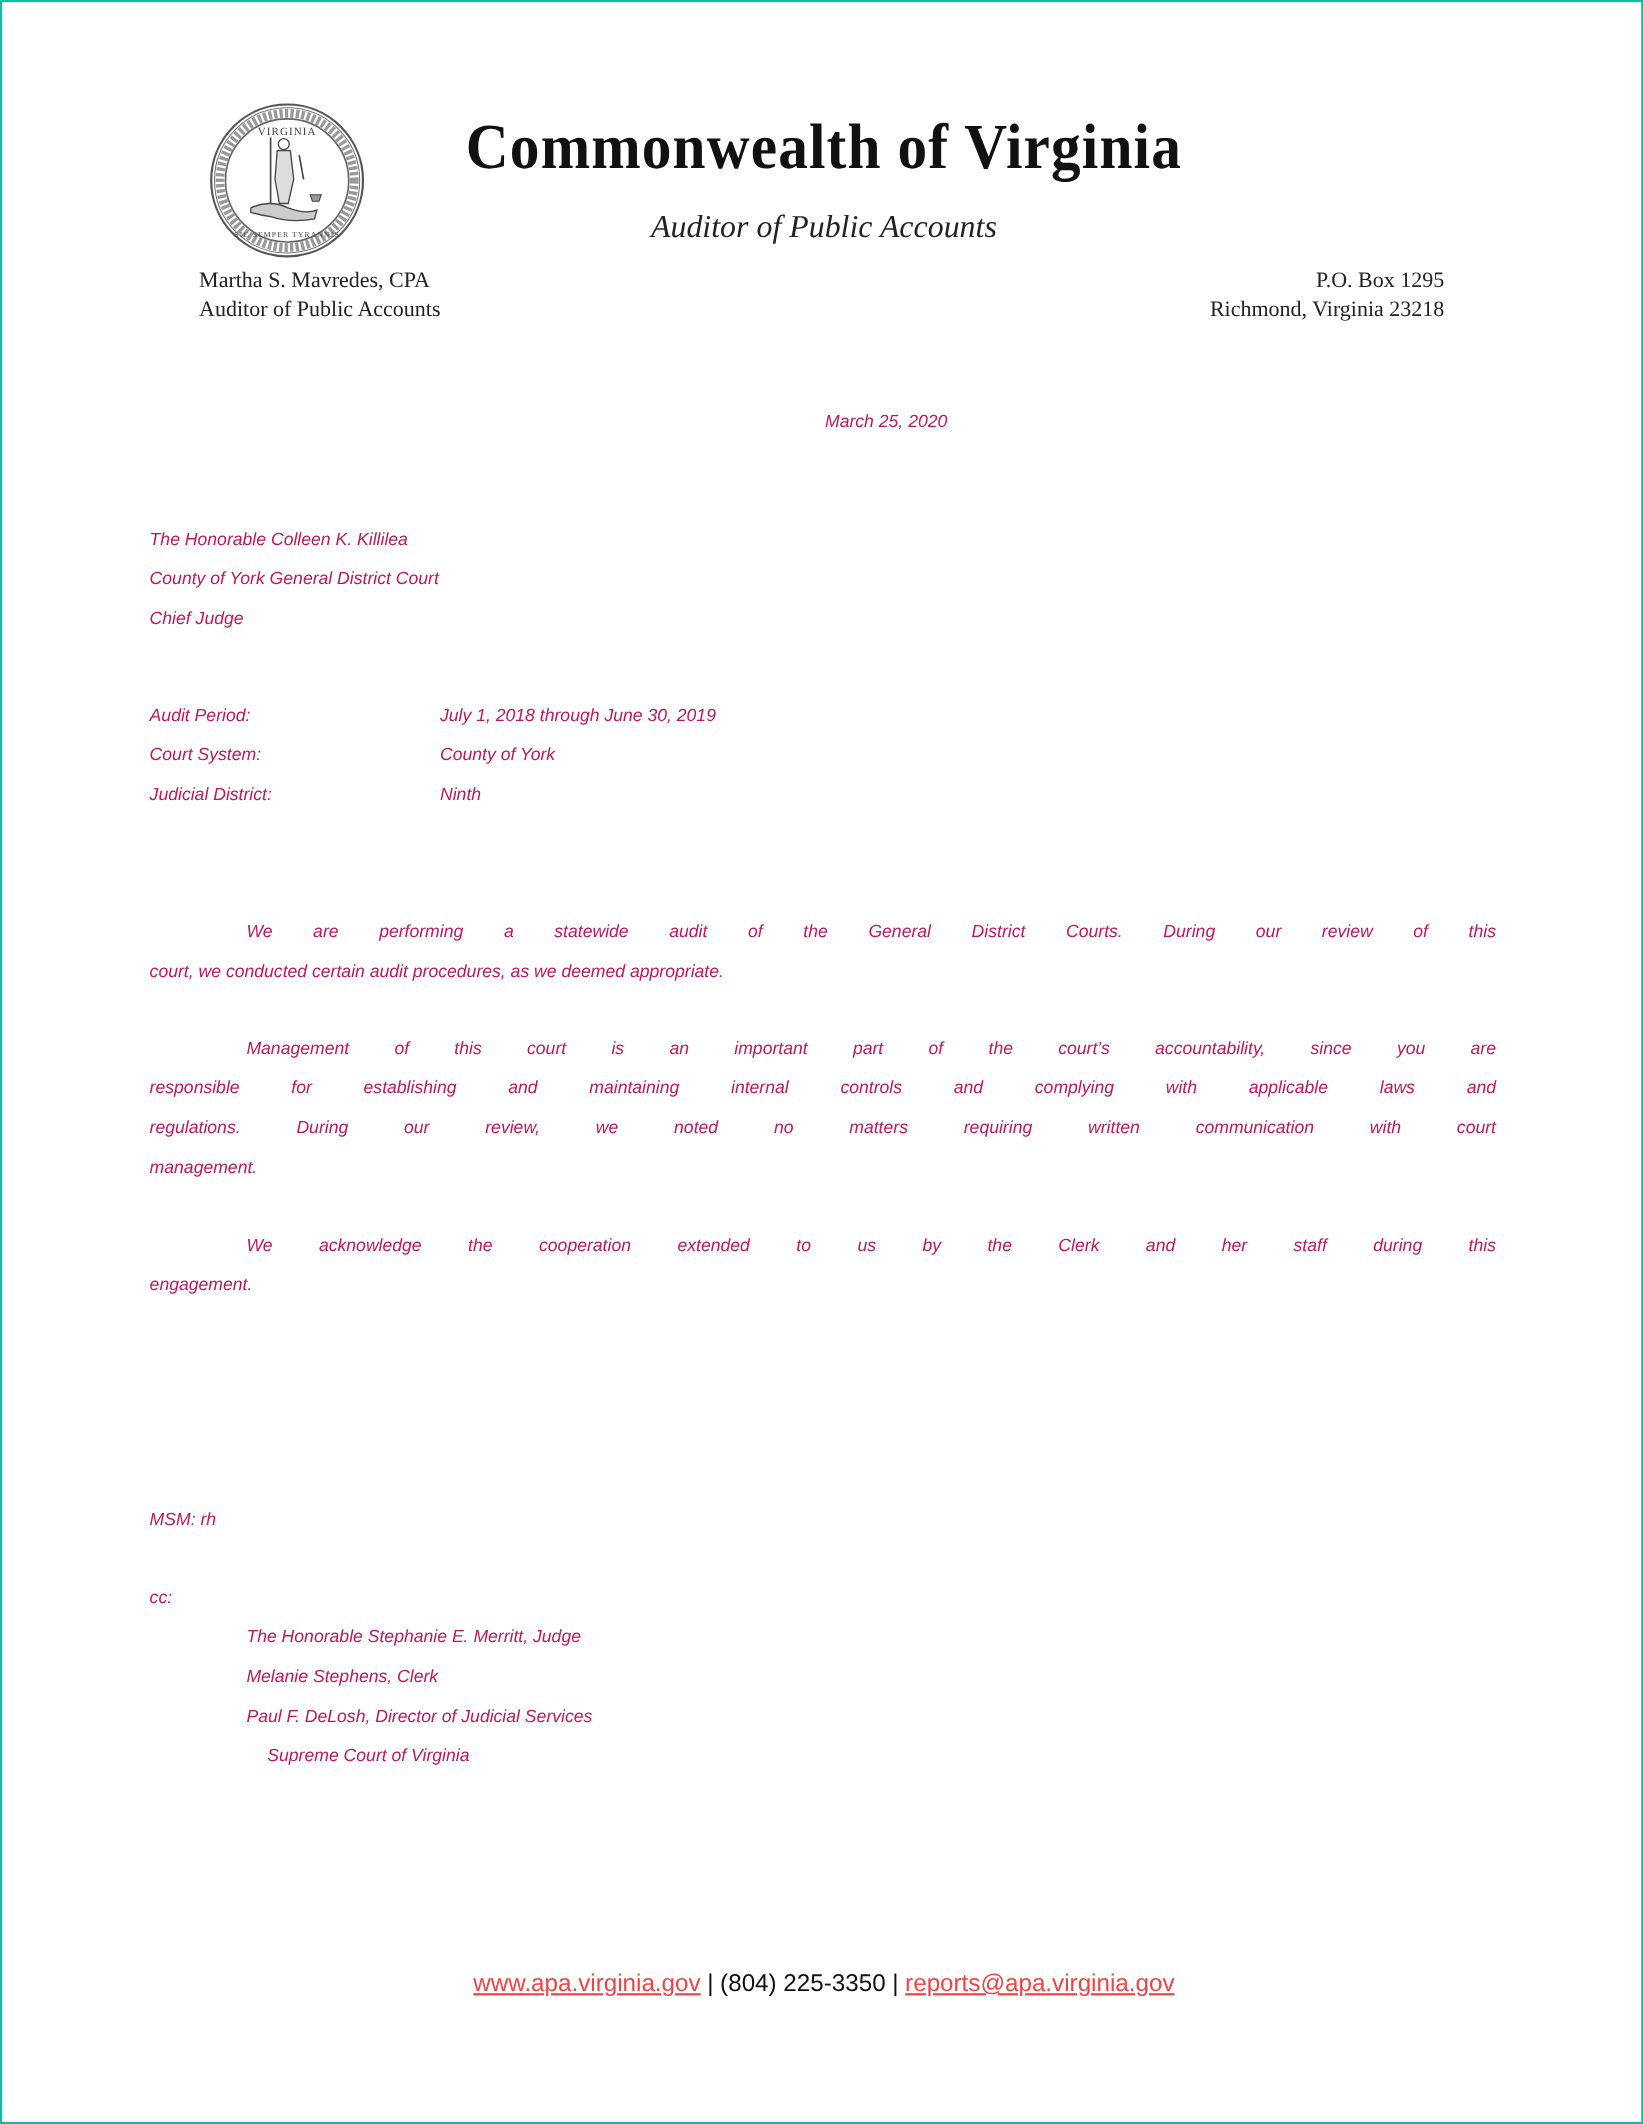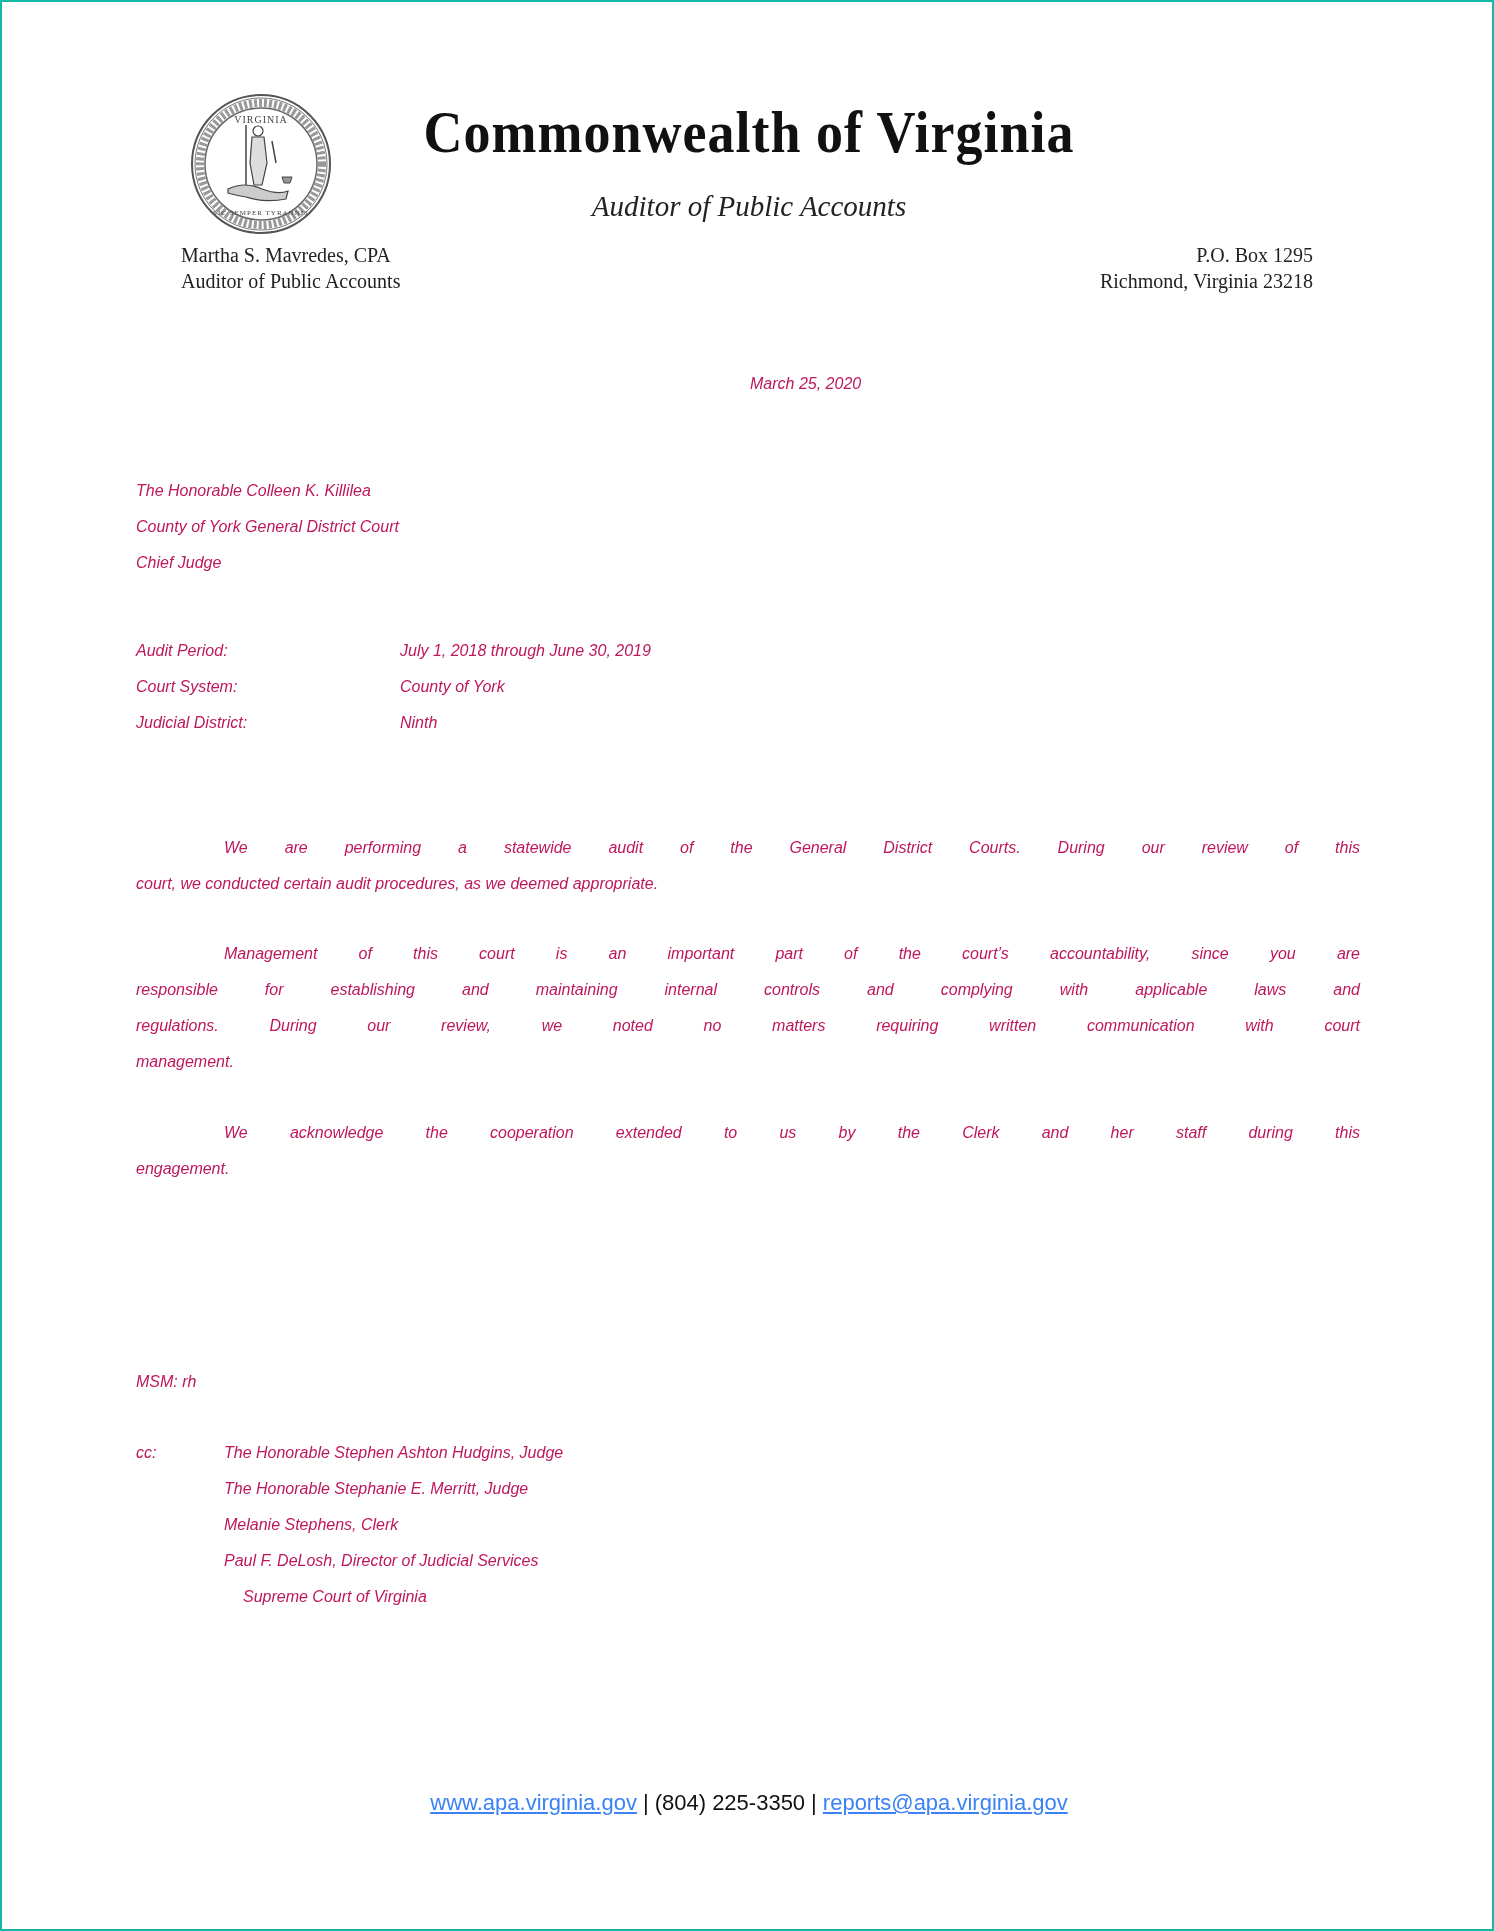--- a/index.html
+++ b/index.html
@@ -51,21 +51,21 @@
   .initials { left: 134px; top: 1362px; }
   .cc { left: 134px; top: 1433px; }
   .cc-row { display: flex; height: 36px; line-height: 36px; }
   .cc-label { width: 88px; }
   .cc-sub { padding-left: 107px; }
   
   .footer {
     left: 0; width: 1494px; top: 1786px; text-align: center;
     font-size: 22px; line-height: 30px; color: #111;
   }
-  .footer a { color: #3b82f6; text-decoration: underline; }
+  .footer a { color: #ef4444; text-decoration: underline; }
   .sep { padding: 0 6px; }
 </style>
 </head>
 <body>
 
 <div class="page-frame">
 
   <div class="abs seal">
     <svg width="142" height="142" viewBox="0 0 142 142">
       <circle cx="71" cy="71" r="69" fill="#fff" stroke="#555" stroke-width="2"></circle>
@@ -136,21 +136,20 @@
     <div class="line just indent">We acknowledge the cooperation extended to us by the Clerk and her staff during this</div>
     <div class="line">engagement.</div>
   </div>
 
 
   <div class="abs body-text initials">MSM: rh</div>
 
   <div class="abs body-text cc">
     <div class="cc-row">
       <span class="cc-label">cc:</span>
-      <span>The Honorable Stephen Ashton Hudgins, Judge</span>
     </div>
     <div class="cc-row">
       <span class="cc-label"></span>
       <span>The Honorable Stephanie E. Merritt, Judge</span>
     </div>
     <div class="cc-row">
       <span class="cc-label"></span>
       <span>Melanie Stephens, Clerk</span>
     </div>
     <div class="cc-row">

